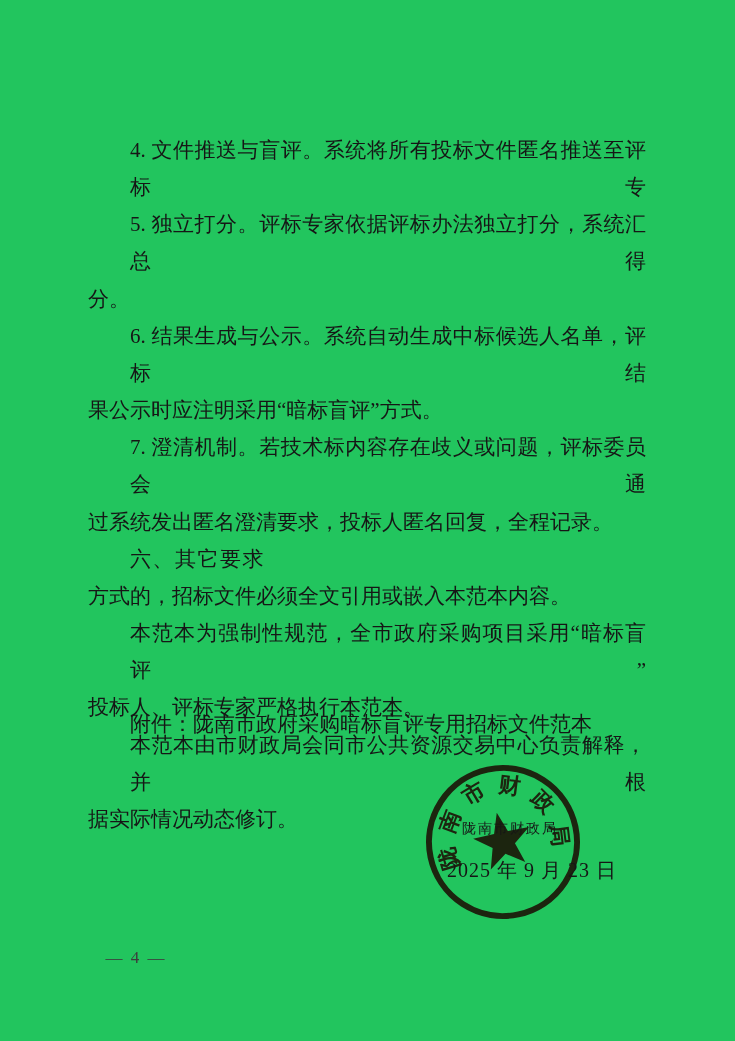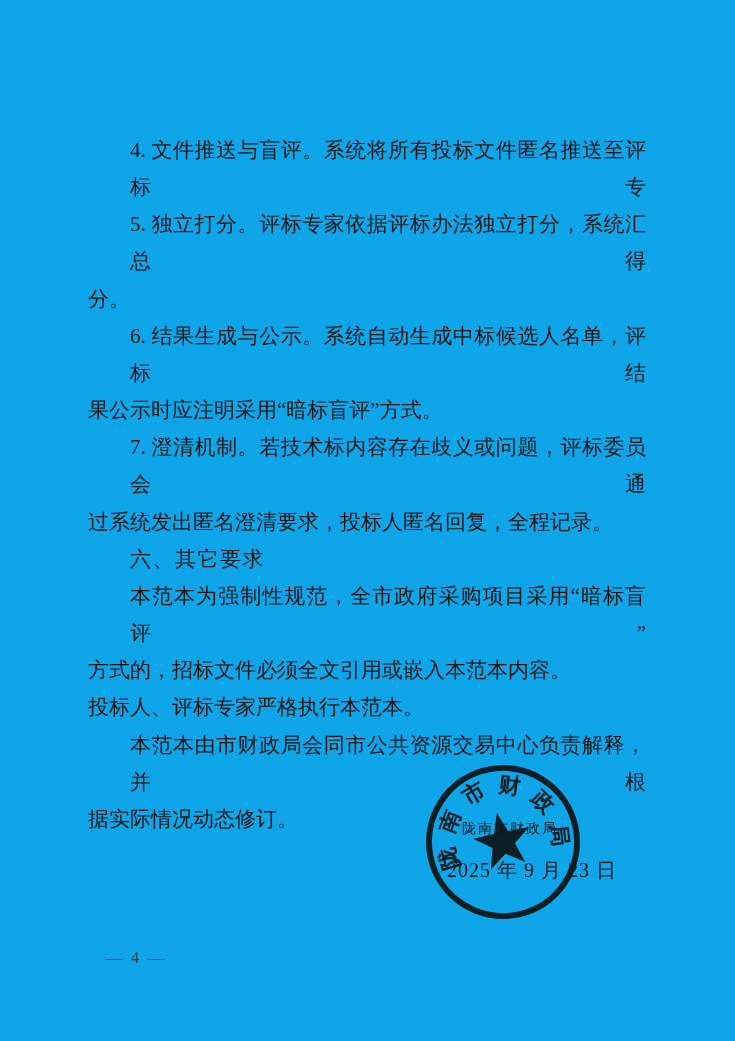--- a/index.html
+++ b/index.html
@@ -1,17 +1,17 @@
 <!DOCTYPE html>
 <html><head>
 <meta charset="utf-8">
 <style>
   html,body { margin:0; padding:0; background:#e8e8e8; }
   .page {
-    position:relative; width:735px; height:1041px; background:#0ea5e9;
+    position:relative; width:735px; height:1041px; background:#22c55e;
     margin:0 auto; overflow:hidden;
     font-family:"Liberation Serif","DejaVu Serif",serif;
     color:#161616;
   }
   .body-lines {
     position:absolute; left:88px; top:132px; width:558px;
     font-size:21px; line-height:37.15px;
   }
   .line { text-align:left; }
   .line.ind { padding-left:42px; }
@@ -49,27 +49,28 @@
 
   <div class="body-lines" id="body-lines">
       <div class="line ind j">4. 文件推送与盲评。系统将所有投标文件匿名推送至评标专</div>
       <div class="line ind j">5. 独立打分。评标专家依据评标办法独立打分，系统汇总得</div>
       <div class="line">分。</div>
       <div class="line ind j">6. 结果生成与公示。系统自动生成中标候选人名单，评标结</div>
       <div class="line">果公示时应注明采用“暗标盲评”方式。</div>
       <div class="line ind j">7. 澄清机制。若技术标内容存在歧义或问题，评标委员会通</div>
       <div class="line">过系统发出匿名澄清要求，投标人匿名回复，全程记录。</div>
       <div class="line ind head">六、其它要求</div>
+      <div class="line">方式的，招标文件必须全文引用或嵌入本范本内容。</div>
       <div class="line ind j">本范本为强制性规范，全市政府采购项目采用“暗标盲评”</div>
-      <div class="line">方式的，招标文件必须全文引用或嵌入本范本内容。</div>
       <div class="line">投标人、评标专家严格执行本范本。</div>
       <div class="line ind j">本范本由市财政局会同市公共资源交易中心负责解释，并根</div>
       <div class="line">据实际情况动态修订。</div>
     </div>
 
+  <div class="attachment">附件：陇南市政府采购暗标盲评专用招标文件范本</div>
 
   <svg class="seal" id="seal-svg" viewBox="-85 -85 170 170">
       <g transform="rotate(-12)">
         <circle cx="0" cy="0" r="74" fill="none" stroke="#cc231b" stroke-width="6"></circle>
         <polygon points="0.00,-30.00 7.05,-9.71 28.53,-9.27 11.41,3.71 17.63,24.27 0.00,12.00 -17.63,24.27 -11.41,3.71 -28.53,-9.27 -7.05,-9.71" fill="#cc231b"></polygon>
         <text transform="rotate(-95) translate(0,-57)" text-anchor="middle" dominant-baseline="central" fill="#cc231b" font-size="22" font-weight="bold">陇</text>
         <text transform="rotate(-57) translate(0,-57)" text-anchor="middle" dominant-baseline="central" fill="#cc231b" font-size="22" font-weight="bold">南</text>
         <text transform="rotate(-19) translate(0,-57)" text-anchor="middle" dominant-baseline="central" fill="#cc231b" font-size="22" font-weight="bold">市</text>
         <text transform="rotate(19) translate(0,-57)" text-anchor="middle" dominant-baseline="central" fill="#cc231b" font-size="22" font-weight="bold">财</text>
         <text transform="rotate(57) translate(0,-57)" text-anchor="middle" dominant-baseline="central" fill="#cc231b" font-size="22" font-weight="bold">政</text>

